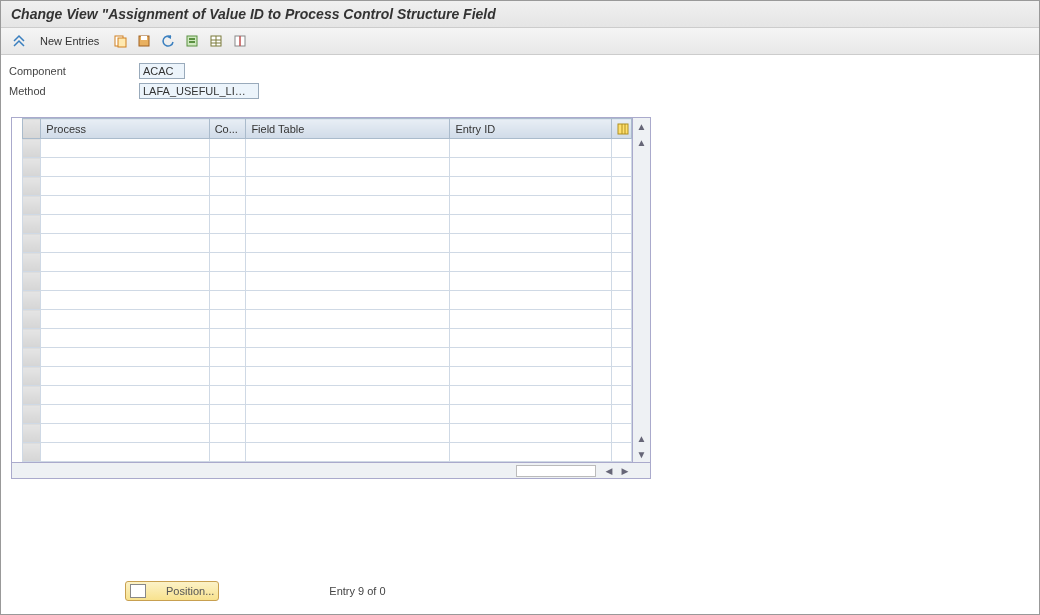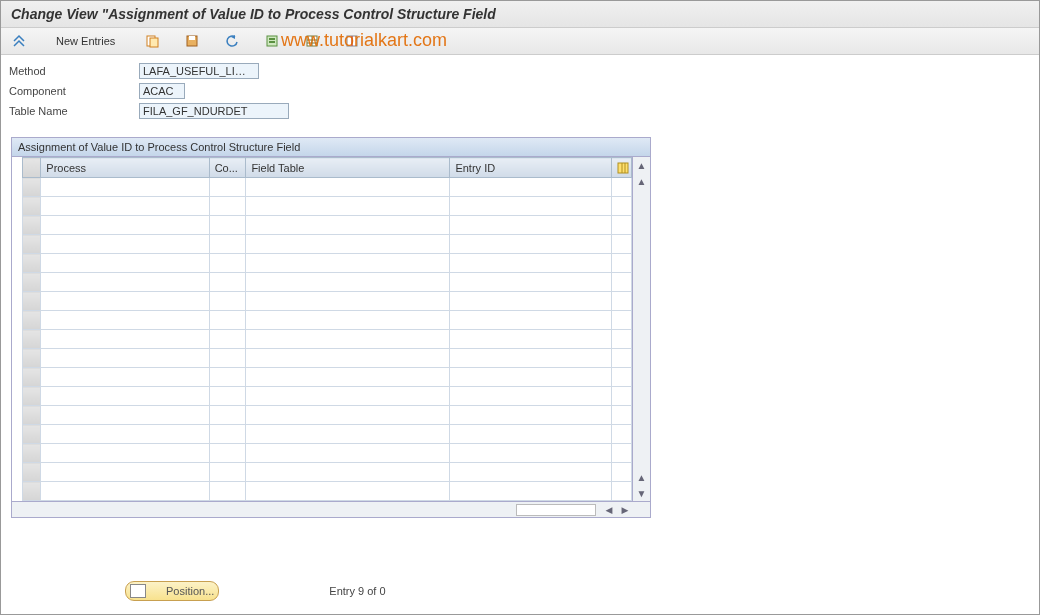--- a/index.html
+++ b/index.html
@@ -21,21 +21,21 @@
       font-weight: bold;
       font-size: 14px;
       color: #333;
     }
     .toolbar {
       background: linear-gradient(#f5f5f5, #e8e8e8);
       padding: 3px 8px;
       border-bottom: 1px solid #ccc;
       display: flex;
       align-items: center;
-      gap: 20px;
+      gap: 4px;
       position: relative;
     }
     .toolbar .tool-btn {
       display: inline-flex;
       align-items: center;
       justify-content: center;
       width: 20px;
       height: 20px;
       border: 1px solid transparent;
       border-radius: 2px;
@@ -187,21 +187,21 @@
       display: flex;
       align-items: center;
       gap: 110px;
     }
     .pos-btn {
       margin-left: 125px;
       display: inline-flex;
       align-items: center;
       background: linear-gradient(#fcf2c7,#f8e28e);
       border: 1px solid #c8a050;
-      border-radius: 9px;
+      border-radius: 3px;
       height: 20px;
       padding: 0 4px 0 4px;
       cursor: pointer;
       font-size: 11px;
       color: #555;
     }
     .pos-btn .pi {
       width: 16px;
       height: 14px;
       background: #fff;
@@ -256,40 +256,34 @@
         <line x1="2" y1="9" x2="12" y2="9" stroke="#7a7a3a"></line>
         <line x1="7" y1="2" x2="7" y2="12" stroke="#7a7a3a"></line>
       </svg>
   </span>
   <span class="tool-btn">
     <svg width="14" height="14">
         <rect x="2" y="2" width="10" height="10" fill="#fff" stroke="#888"></rect>
         <line x1="7" y1="2" x2="7" y2="12" stroke="#c05050" stroke-width="1.5"></line>
       </svg>
   </span>
-  <div class="watermark">www.tutorialkart.com</div>
 </div>
 
 <div class="form-area">
-  <div class="form-row">
-    <span class="form-label">Method</span>
-    <input class="form-input inp-md" readonly="" value="LAFA_USEFUL_LI…" style="">
-  </div>
   <div class="form-row">
     <span class="form-label">Component</span>
     <input class="form-input inp-sm" readonly="" value="ACAC" style="">
   </div>
   <div class="form-row">
-    <span class="form-label">Table Name</span>
-    <input class="form-input inp-lg" readonly="" value="FILA_GF_NDURDET" style="">
+    <span class="form-label">Method</span>
+    <input class="form-input inp-md" readonly="" value="LAFA_USEFUL_LI…" style="">
   </div>
 </div>
 
 <div class="table-wrap">
-  <div class="table-caption">Assignment of Value ID to Process Control Structure Field</div>
   <div class="grid-outer">
     <table class="grid">
       <colgroup>
         <col style="width:18px">
           <col style="width:165px">
           <col style="width:36px">
           <col style="width:200px">
           <col style="width:158px">
           <col style="width:20px">
       </colgroup>

